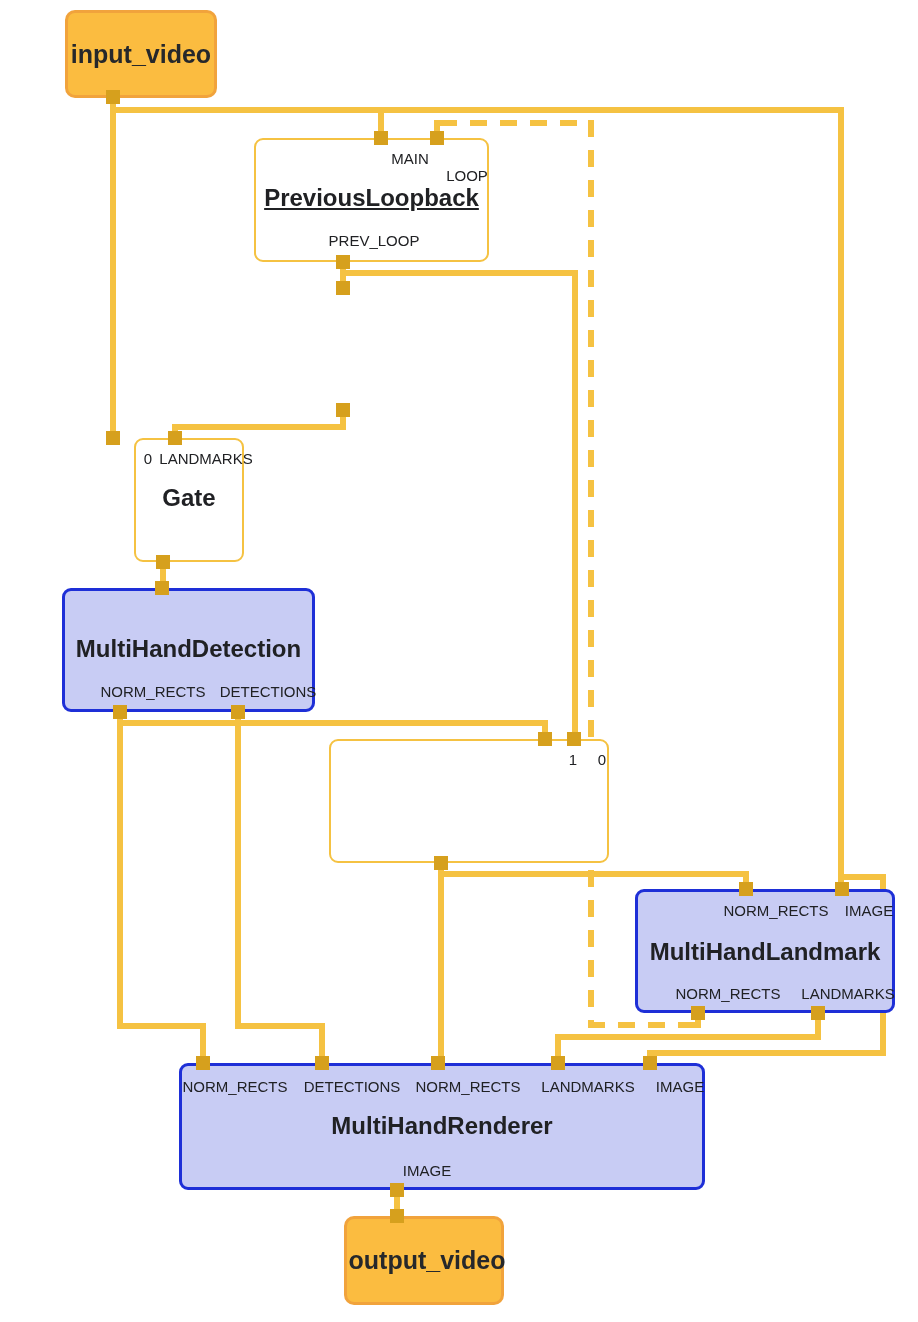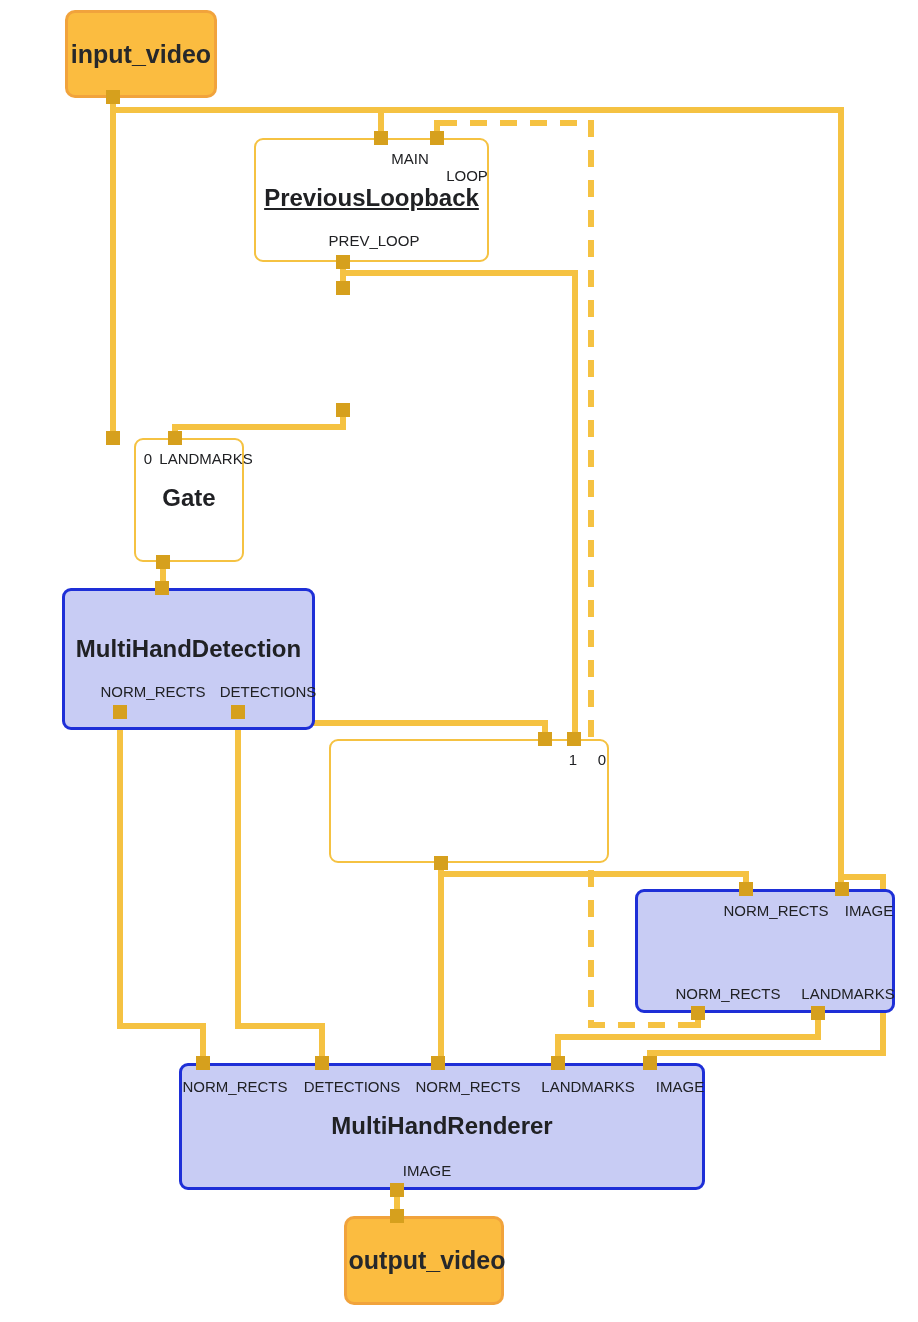--- a/index.html
+++ b/index.html
@@ -78,34 +78,35 @@
     <span class="plabel" style="left:118px;top:92px;">PREV_LOOP</span>
   </div>
 
 
   <div class="node" style="left:107px;top:438px;width:110px;height:124px;">
     <span class="plabel" style="left:12px;top:10px;">0</span>
     <span class="plabel" style="left:70px;top:10px;">LANDMARKS</span>
     <span class="title" style="top:44px;">Gate</span>
   </div>
 
-  <div class="node subgraph" style="left:35px;top:588px;width:253px;height:142px;padding-left:48px;">
+  <div class="node subgraph" style="left:35px;top:588px;width:253px;height:124px;padding-left:48px;">
     <span class="title" style="top:44px;">MultiHandDetection</span>
     <span class="plabel" style="left:88px;top:92px;">NORM_RECTS</span>
     <span class="plabel" style="left:203px;top:92px;">DETECTIONS</span>
   </div>
 
   <div class="node" style="left:302px;top:739px;width:280px;height:124px;">
     <span class="plabel" style="left:242px;top:10px;">1</span>
     <span class="plabel" style="left:271px;top:10px;">0</span>
   </div>
 
   <div class="node subgraph" style="left:608px;top:889px;width:260px;height:124px;">
     <span class="plabel" style="left:138px;top:10px;">NORM_RECTS</span>
     <span class="plabel" style="left:231px;top:10px;">IMAGE</span>
+    <span class="title" style="top:46px;">MultiHandLandmark</span>
     <span class="plabel" style="left:90px;top:93px;">NORM_RECTS</span>
     <span class="plabel" style="left:210px;top:93px;">LANDMARKS</span>
   </div>
 
   <div class="node subgraph" style="left:152px;top:1063px;width:526px;height:127px;">
     <span class="plabel" style="left:53px;top:12px;">NORM_RECTS</span>
     <span class="plabel" style="left:170px;top:12px;">DETECTIONS</span>
     <span class="plabel" style="left:286px;top:12px;">NORM_RECTS</span>
     <span class="plabel" style="left:406px;top:12px;">LANDMARKS</span>
     <span class="plabel" style="left:498px;top:12px;">IMAGE</span>

